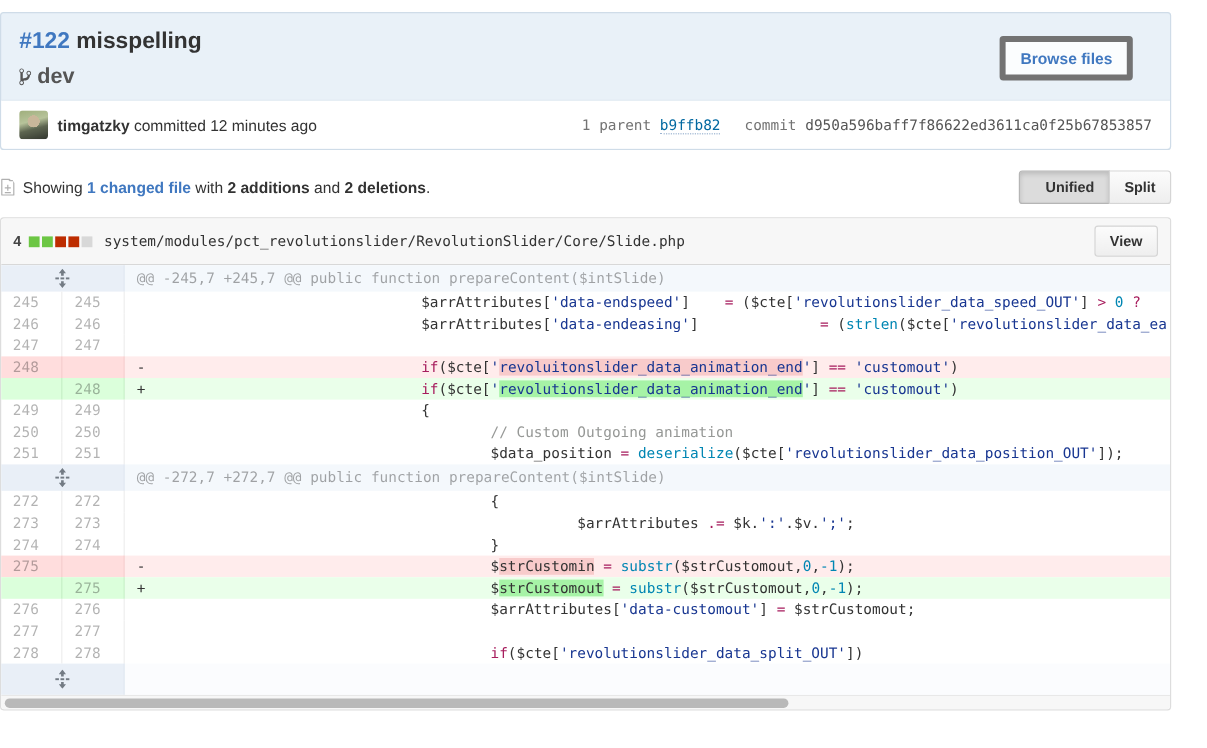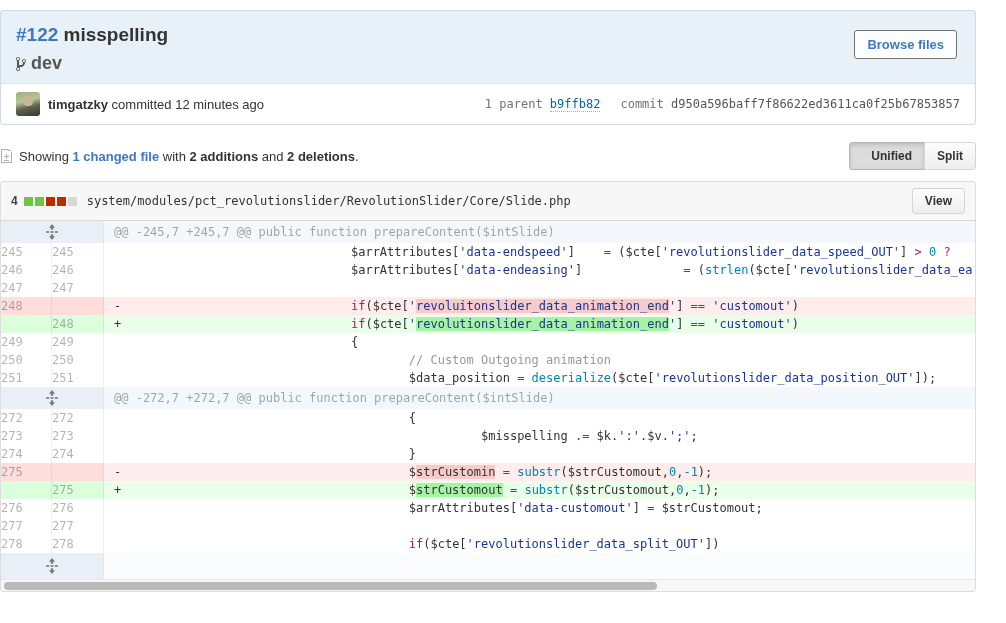--- a/index.html
+++ b/index.html
@@ -8,22 +8,22 @@
          font-family:"Liberation Sans", sans-serif; color:#333; }
   .container { width:976px; margin:10px 8px 0 0; }
 
   
   .pull-box { background:#e9f1f8; border:1px solid #cfdce8; border-radius:3px; }
   .pull-head { position:relative; padding:13px 15px 9px 15px; }
   .pull-title { margin:0 0 7px 0; font-size:19px; font-weight:bold; color:#333; white-space:pre; }
   .pull-title .num-link { color:#4078c0; cursor:pointer; }
   .branch-row { display:flex; align-items:center; font-size:18px; font-weight:bold; color:#555; }
   .branch-row svg { margin-right:5px; }
-  .browse-btn { position:absolute; right:18px; top:19px; background:#fbfdfe;
-    border:1px solid #737373; border-radius:3px; color:#4078c0; font-weight:bold;
+  .browse-btn { position:absolute; right:31px; top:19px; background:#fbfdfe;
+    border:5px solid #737373; border-radius:3px; color:#4078c0; font-weight:bold;
     font-size:13px; padding:6px 12px; cursor:pointer; font-family:inherit; }
   .commit-meta { background:#fff; border-top:1px solid #d9e4ee; border-radius:0 0 3px 3px;
     padding:8px 15px; display:flex; align-items:center; font-size:13px; }
   .avatar { width:24px; height:24px; border-radius:3px; margin-right:8px; flex:none;
     background:
       radial-gradient(circle at 50% 38%, #c9b79a 0 26%, transparent 27%),
       linear-gradient(165deg, #9fae7c 0%, #b7c39a 38%, #5d6550 62%, #32362e 100%); }
   .author-line { white-space:pre; }
   .author { font-weight:bold; }
   .meta-right { margin-left:auto; font-family:"DejaVu Sans Mono", monospace; font-size:12px;
@@ -55,21 +55,21 @@
   .sq.add { background:#6cc644; } .sq.del { background:#bd2c00; } .sq.neutral { background:#d8d8d8; }
   .file-path { font-family:"DejaVu Sans Mono", monospace; margin-left:8px; color:#333; }
   .view-btn { margin-left:auto; font-family:inherit; font-size:12px; font-weight:bold; color:#333;
     padding:5px 12px; border:1px solid #d5d5d5; border-radius:3px;
     background:linear-gradient(#fcfcfc,#eee); cursor:pointer; }
 
   
   .diff { font-family:"DejaVu Sans Mono", monospace; font-size:12px; }
   .drow { display:flex; height:18px; line-height:18px; }
   .gutter { width:103px; flex:none; display:flex; border-right:1px solid #eee; }
-  .num { width:51px; text-align:left; padding-right:9px; color:rgba(0,0,0,0.3); cursor:pointer; }
+  .num { width:51px; text-align:center; padding-right:9px; color:rgba(0,0,0,0.3); cursor:pointer; }
   .n1 { border-right:1px solid #eee; }
   .code { flex:1; white-space:pre; overflow:hidden; padding-left:10px; color:#333; }
   .sign { display:inline-block; width:13px; }
   .drow.del .gutter { background:#ffdddd; border-right-color:#f6cece; }
   .drow.del .n1 { border-right-color:#f6cece; }
   .drow.del .code { background:#ffecec; }
   .drow.add .gutter { background:#dbffdb; border-right-color:#c6efc6; }
   .drow.add .n1 { border-right-color:#c6efc6; }
   .drow.add .code { background:#eaffea; }
   .drow.hunk { height:22px; line-height:22px; }
@@ -228,21 +228,21 @@
             <span class="num n1">272</span>
             <span class="num n2">272</span>
           </div>
           <div class="code"><span class="sign"> </span>                                       <span class="p">{</span></div>
         </div>
         <div class="drow ctx">
           <div class="gutter">
             <span class="num n1">273</span>
             <span class="num n2">273</span>
           </div>
-          <div class="code"><span class="sign"> </span>                                                 <span class="p">$misspelling </span><span class="k">.=</span><span class="p"> $k.</span><span class="s">':'</span><span class="p">.$v.</span><span class="s">';'</span><span class="p">;</span></div>
+          <div class="code"><span class="sign"> </span>                                                 <span class="p">$arrAttributes </span><span class="k">.=</span><span class="p"> $k.</span><span class="s">':'</span><span class="p">.$v.</span><span class="s">';'</span><span class="p">;</span></div>
         </div>
         <div class="drow ctx">
           <div class="gutter">
             <span class="num n1">274</span>
             <span class="num n2">274</span>
           </div>
           <div class="code"><span class="sign"> </span>                                       <span class="p">}</span></div>
         </div>
         <div class="drow del">
           <div class="gutter">

